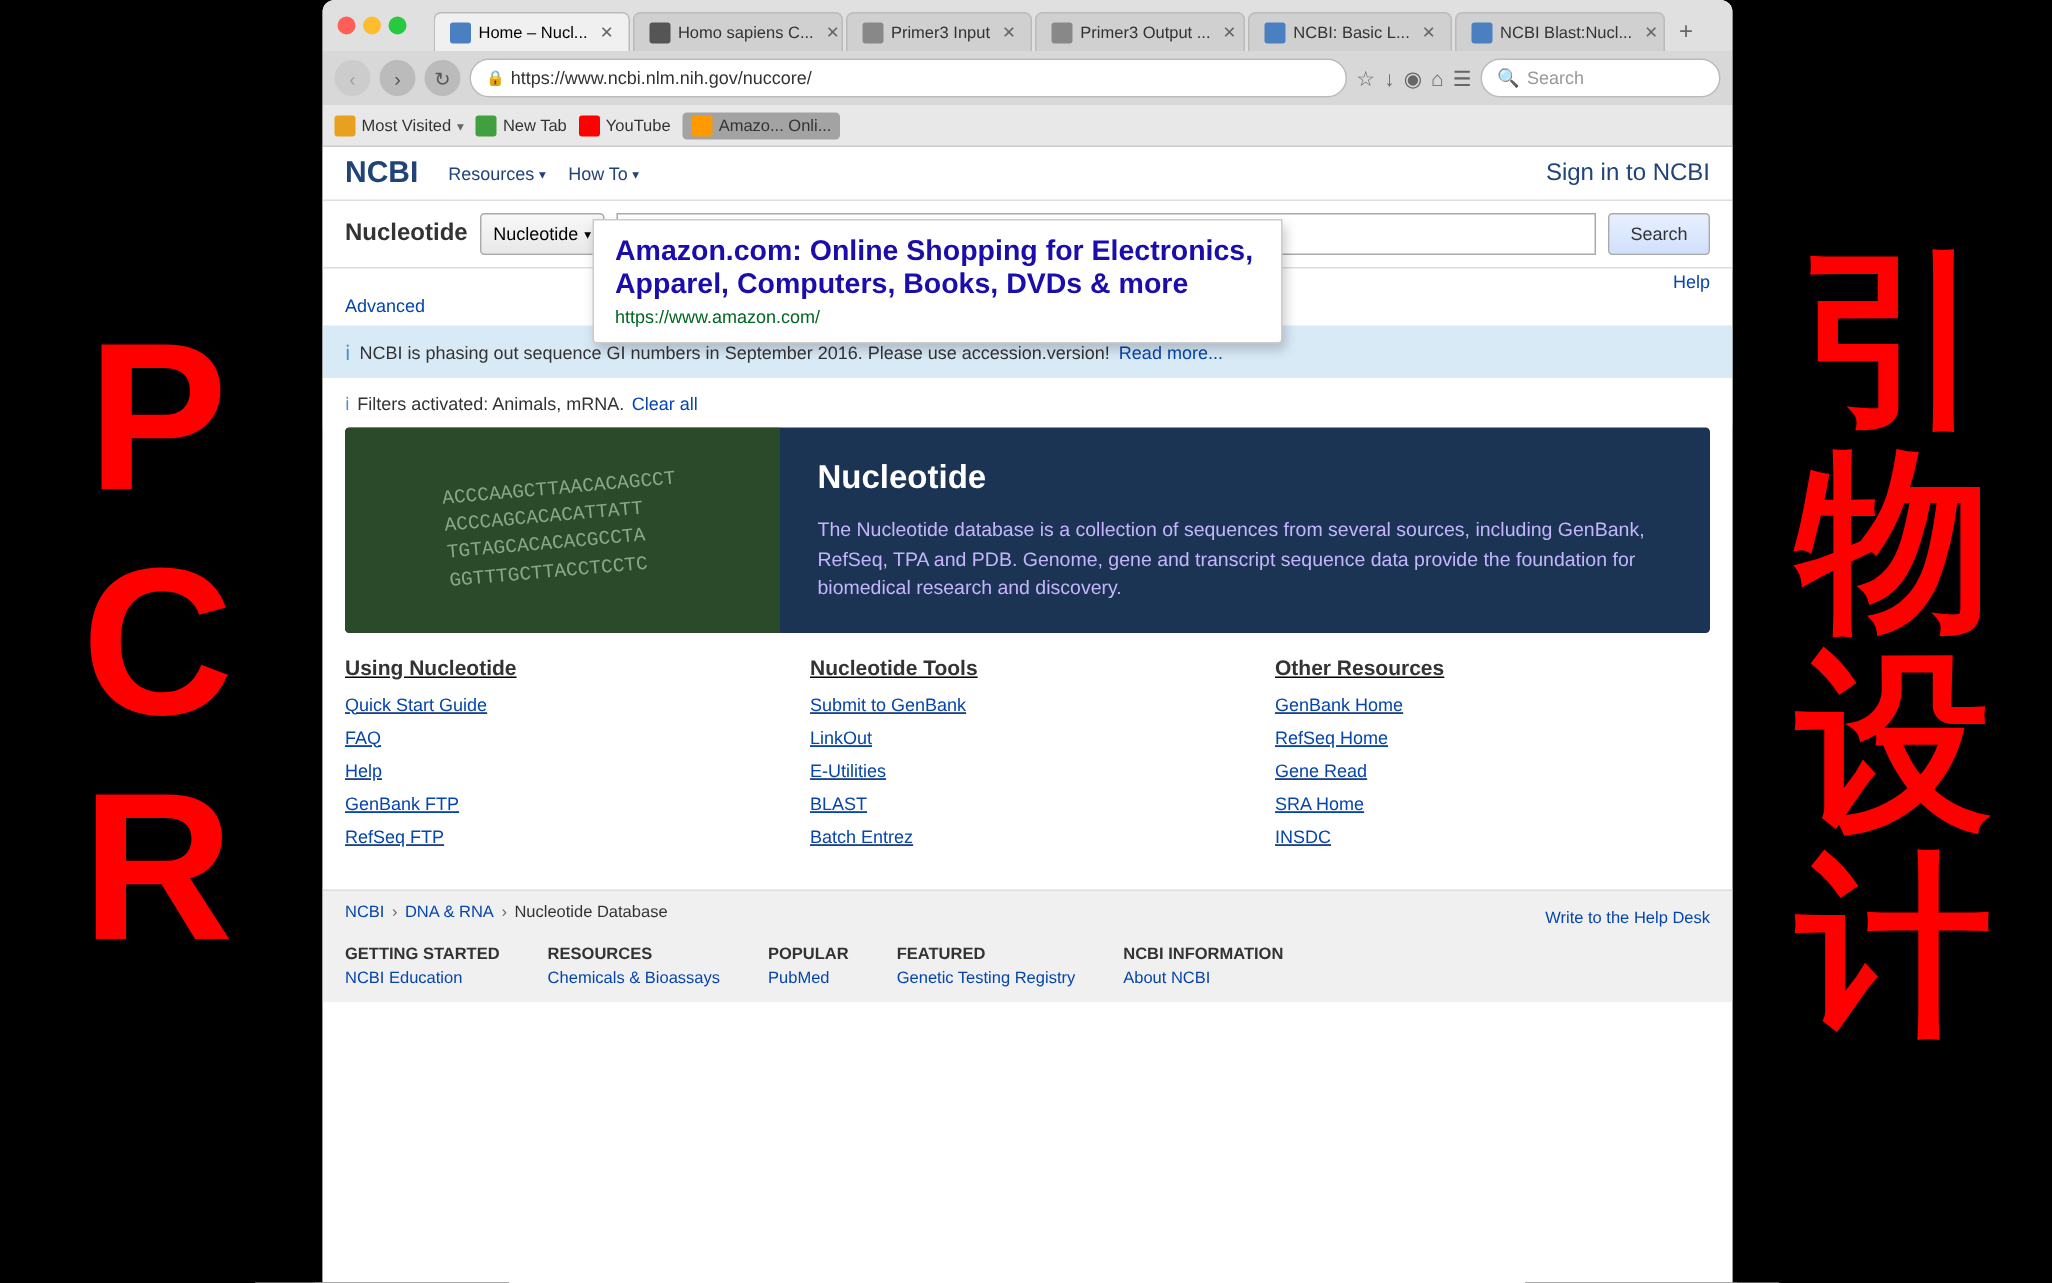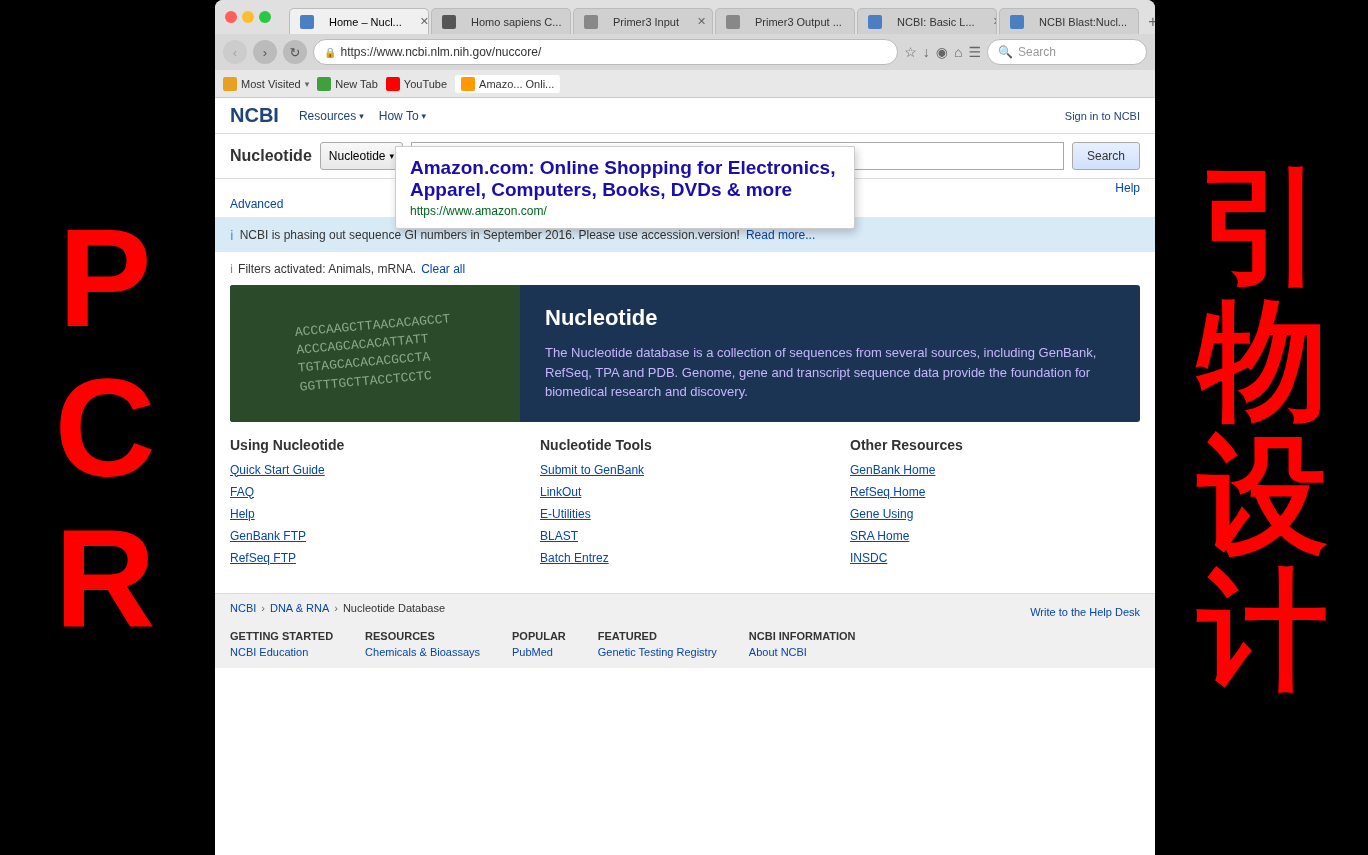--- a/index.html
+++ b/index.html
@@ -103,21 +103,21 @@
     }
     .tab {
       height: 26px;
       padding: 0 10px;
       background: #d0d0d0;
       border-radius: 5px 5px 0 0;
       display: flex;
       align-items: center;
       font-size: 11px;
       color: #333;
-      gap: 15px;
+      gap: 5px;
       border: 1px solid #bbb;
       border-bottom: none;
       margin-right: 2px;
       white-space: nowrap;
       max-width: 140px;
       overflow: hidden;
     }
     .tab.active {
       background: #f0f0f0;
       color: #000;
@@ -278,21 +278,21 @@
     }
     .ncbi-nav-item {
       font-size: 12px;
       color: #214478;
       cursor: pointer;
       display: flex;
       align-items: center;
       gap: 3px;
     }
     .ncbi-signin {
-      font-size: 11px;
+      font-size: 16px;
       color: #214478;
       cursor: pointer;
       white-space: nowrap;
     }
 
     
     .search-section {
       padding: 8px 15px;
       background: #fff;
       display: flex;
@@ -431,20 +431,21 @@
     }
 
     
     .links-section {
       padding: 0 15px 20px;
       display: flex;
       gap: 20px;
     }
     .links-col {
       flex: 1;
+      text-decoration: underline;
     }
     .links-col-title {
       font-size: 14px;
       font-weight: bold;
       color: #333;
       margin-bottom: 10px;
     }
     .link-item {
       display: block;
       font-size: 12px;
@@ -613,21 +614,21 @@
       <span style="font-size:9px;color:#666;">▾</span>
     </div>
     <div class="bookmark-item">
       <div class="bookmark-icon new-tab"></div>
       <span>New Tab</span>
     </div>
     <div class="bookmark-item">
       <div class="bookmark-icon youtube"></div>
       <span>YouTube</span>
     </div>
-    <div class="bookmark-item" style="background:#ffffff;padding:2px 6px;border-radius:3px;">
+    <div class="bookmark-item" style="background:#a3a3a3;padding:2px 6px;border-radius:3px;">
       <div class="bookmark-icon amazon"></div>
       <span>Amazo... Onli...</span>
     </div>
   </div>
 
   <div class="page-content">
 
     <div class="dropdown-popup">
       <div class="dropdown-title">Amazon.com: Online Shopping for Electronics, Apparel, Computers, Books, DVDs &amp; more</div>
       <div class="dropdown-url">https://www.amazon.com/</div>
@@ -705,21 +706,21 @@
         <a class="link-item">Submit to GenBank</a>
         <a class="link-item">LinkOut</a>
         <a class="link-item">E-Utilities</a>
         <a class="link-item">BLAST</a>
         <a class="link-item">Batch Entrez</a>
       </div>
       <div class="links-col">
         <div class="links-col-title">Other Resources</div>
         <a class="link-item">GenBank Home</a>
         <a class="link-item">RefSeq Home</a>
-        <a class="link-item">Gene Using</a>
+        <a class="link-item">Gene Read</a>
         <a class="link-item">SRA Home</a>
         <a class="link-item">INSDC</a>
       </div>
     </div>
 
     <div class="page-footer">
       <div style="display:flex;justify-content:space-between;align-items:center;">
         <div class="breadcrumb">
           <span class="breadcrumb-item">NCBI</span>
           <span class="breadcrumb-sep">›</span>

